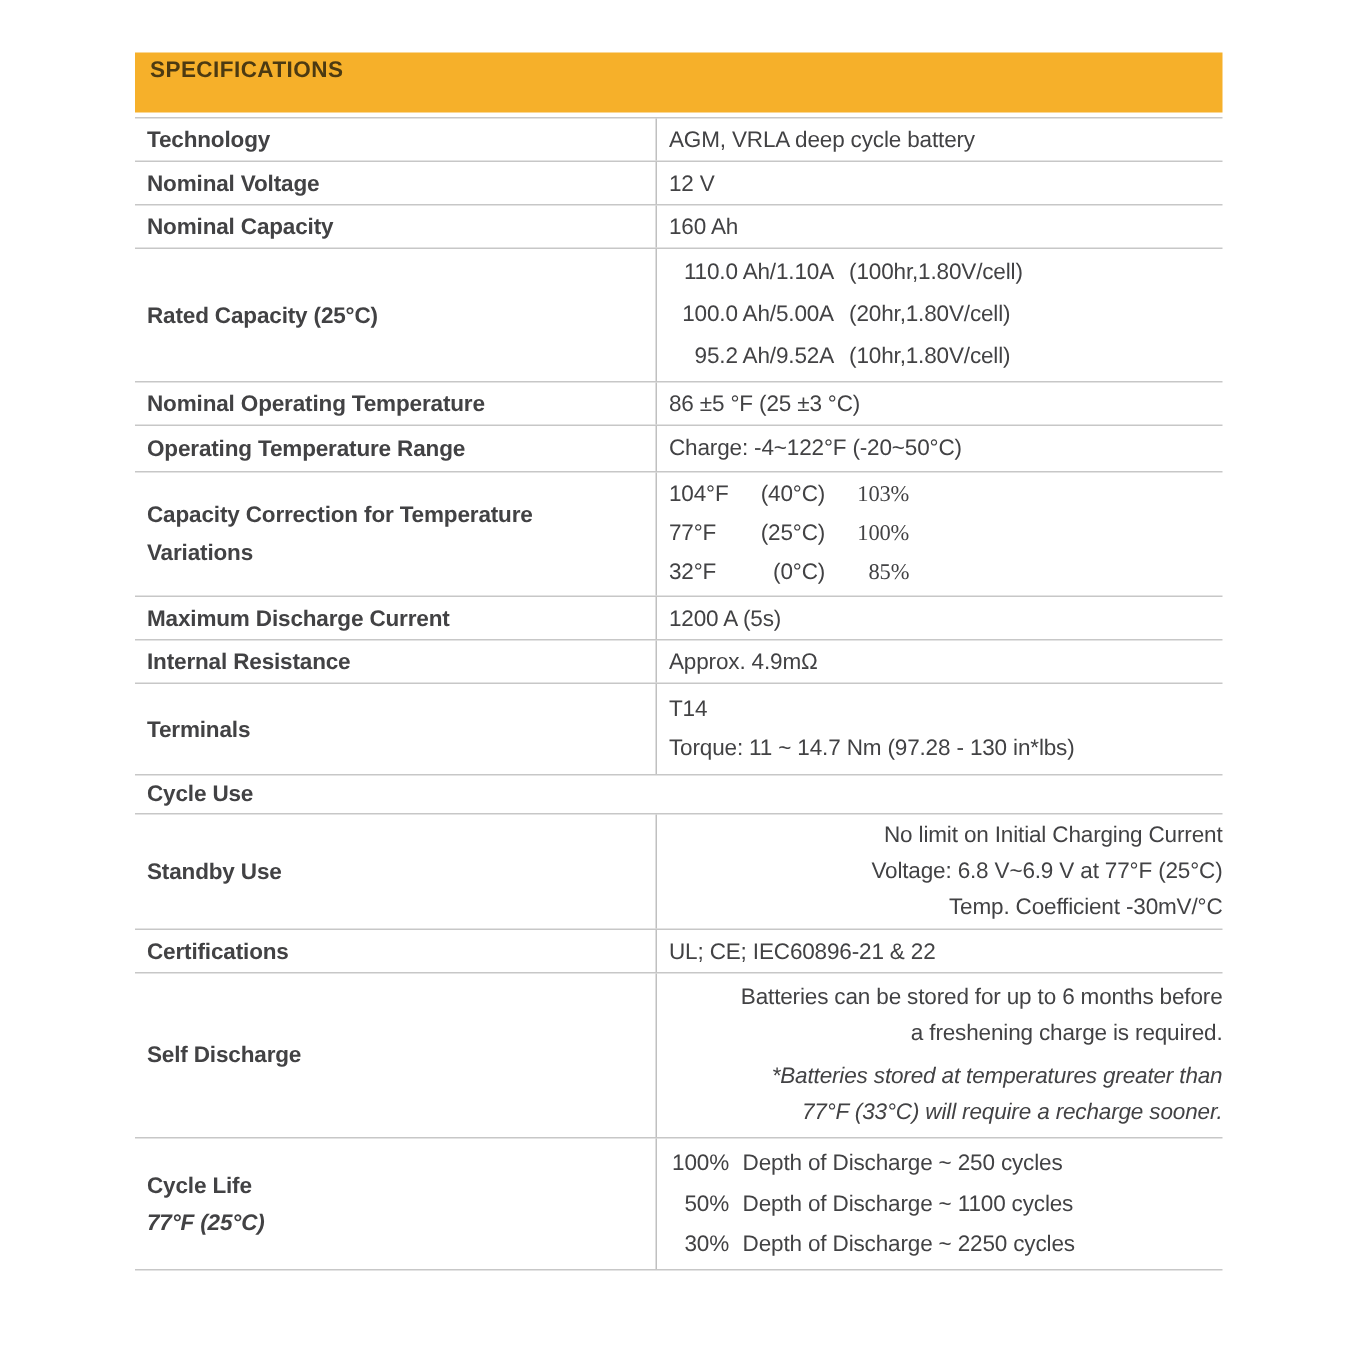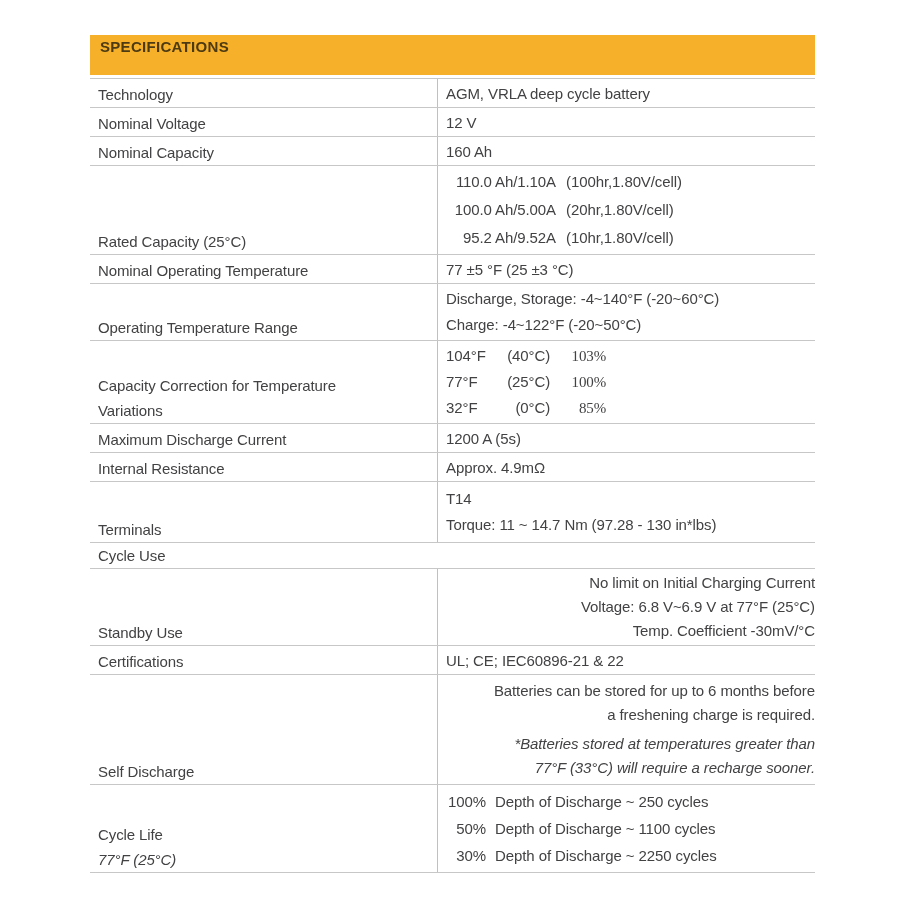--- a/index.html
+++ b/index.html
@@ -18,21 +18,21 @@
   }
 
   .rows { margin-top:3px; border-top:1.5px solid #C7C7C7; }
   .row {
     display:flex; border-bottom:1.5px solid #C7C7C7;
     font-size:15px; letter-spacing:-0.1px;
   }
   .cell { box-sizing:border-box; }
   .cell.label {
     width:347px; padding-left:8px; padding-right:8px;
-    display:flex; flex-direction:column; justify-content:flex-end;
+    display:flex; flex-direction:column; justify-content:center;font-weight:bold;
   }
   .cell.value {
     flex:1; border-left:1.5px solid #C0C0C0; padding-left:8px;
     display:flex; flex-direction:column; justify-content:center;
   }
   .row.single { height:28px; }
 
   .lh24 .line { line-height:24px;text-align:right; }
   .lh25 .line { line-height:25px; }
   .lh26 .line { line-height:26px; }
@@ -112,30 +112,29 @@
           <span class="rc-b">(10hr,1.80V/cell)</span>
         </div>
       </div>
     </div>
 
     <div class="row single">
       <div class="cell label">
         <div class="label-line">Nominal Operating Temperature</div>
       </div>
       <div class="cell value">
-        <div class="line">77 ±5 °F (25 ±3 °C)</div>
+        <div class="line">86 ±5 °F (25 ±3 °C)</div>
       </div>
     </div>
 
     <div class="row lh26">
       <div class="cell label">
         <div class="label-line">Operating Temperature Range</div>
       </div>
       <div class="cell value pv2">
-        <div class="line">Discharge, Storage: -4~140°F (-20~60°C)</div>
         <div class="line">Charge: -4~122°F (-20~50°C)</div>
       </div>
     </div>
 
     <div class="row lh25">
       <div class="cell label">
         <div class="label-line">Capacity Correction for Temperature</div>
         <div class="label-line">Variations</div>
       </div>
       <div class="cell value pv2">

